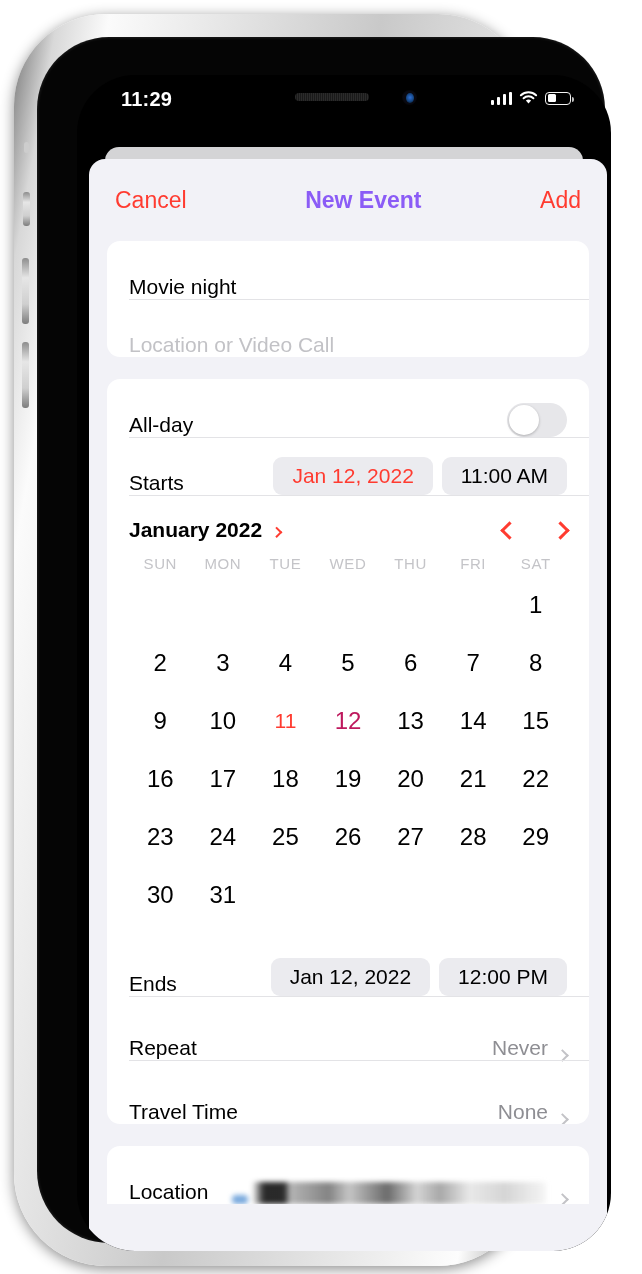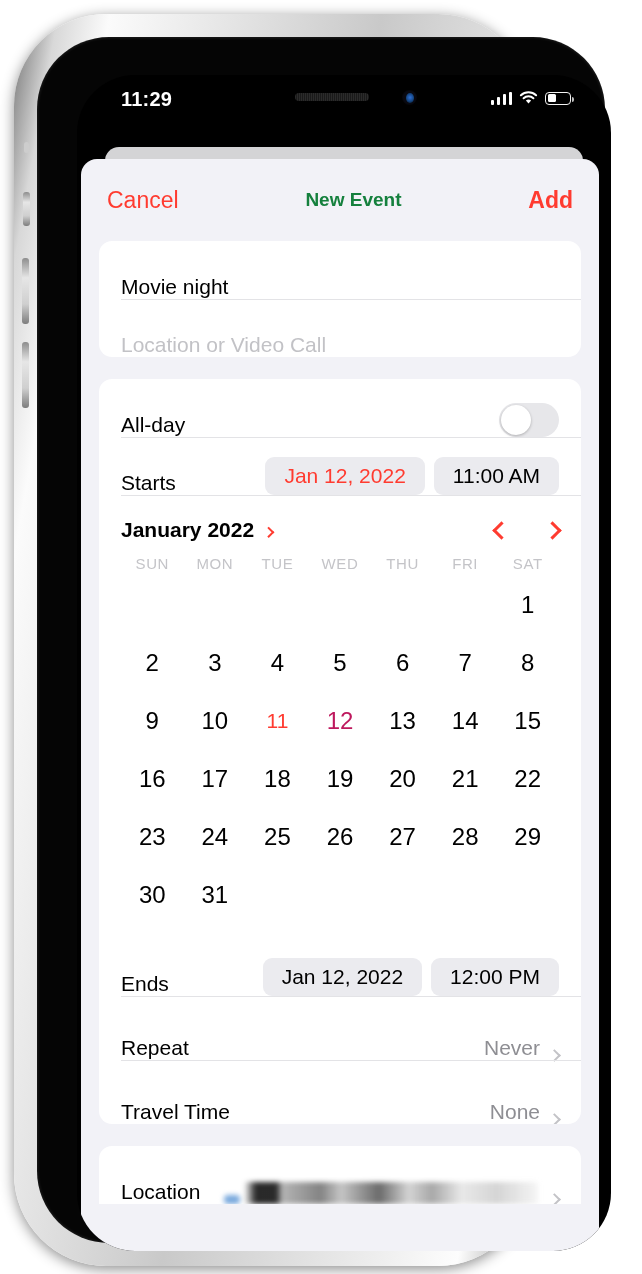--- a/index.html
+++ b/index.html
@@ -95,37 +95,37 @@
   }
   #battery-fill { height:100%; background:#fff; border-radius:1.5px; }
 
   
   #sheet-behind {
     position:absolute; left:28px; top:72px; width:478px; height:60px;
     background:#d4d4d6; border-radius:14px 14px 0 0;
     z-index:5;
   }
   #sheet {
-    position:absolute; left:4px; top:84px; width:518px; bottom:0;
+    position:absolute; left:12px; top:84px; width:518px; bottom:0;
     background:#f2f2f7; border-radius:16px 16px 0 0;
     z-index:10; overflow:hidden;
   }
 
   
   #nav-bar {
     position:relative; height:82px;
     display:flex; align-items:center; justify-content:space-between;
     padding:0 26px;
   }
   #nav-cancel, #nav-add {
     font-size:23px; color:#ff3b30; background:none; border:none;
     font-family:inherit; cursor:pointer;
   }
-  #nav-add { font-weight:700;text-align:right; }
-  #nav-title { font-size:19px; font-weight:700; color:#15803d; }
+  #nav-add { font-weight:400;text-align:right; }
+  #nav-title { font-size:23px; font-weight:700; color:#8b5cf6; }
 
   
   .card {
     background:#fff; border-radius:13px; margin:0 18px 22px 18px;
     overflow:hidden;
   }
   .row {
     position:relative; display:flex; align-items:flex-end;
     min-height:58px; padding:0 22px;
   }

